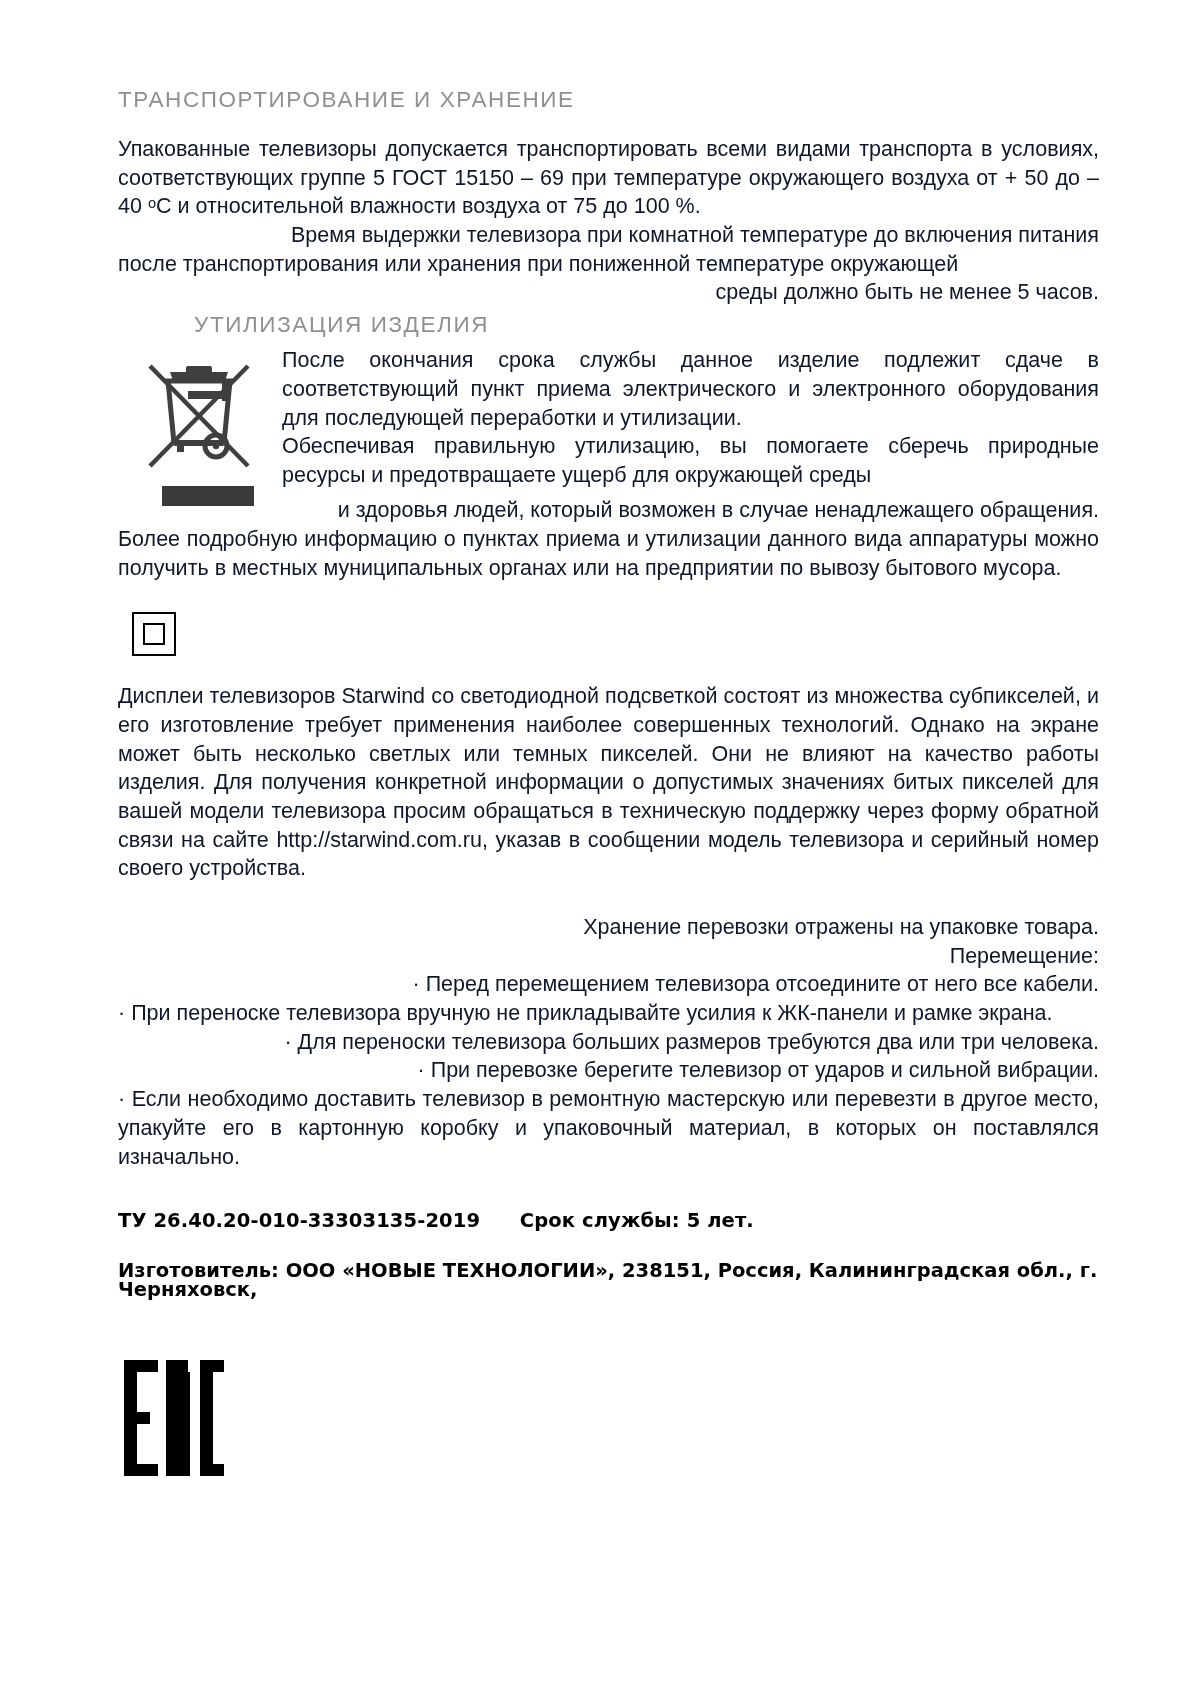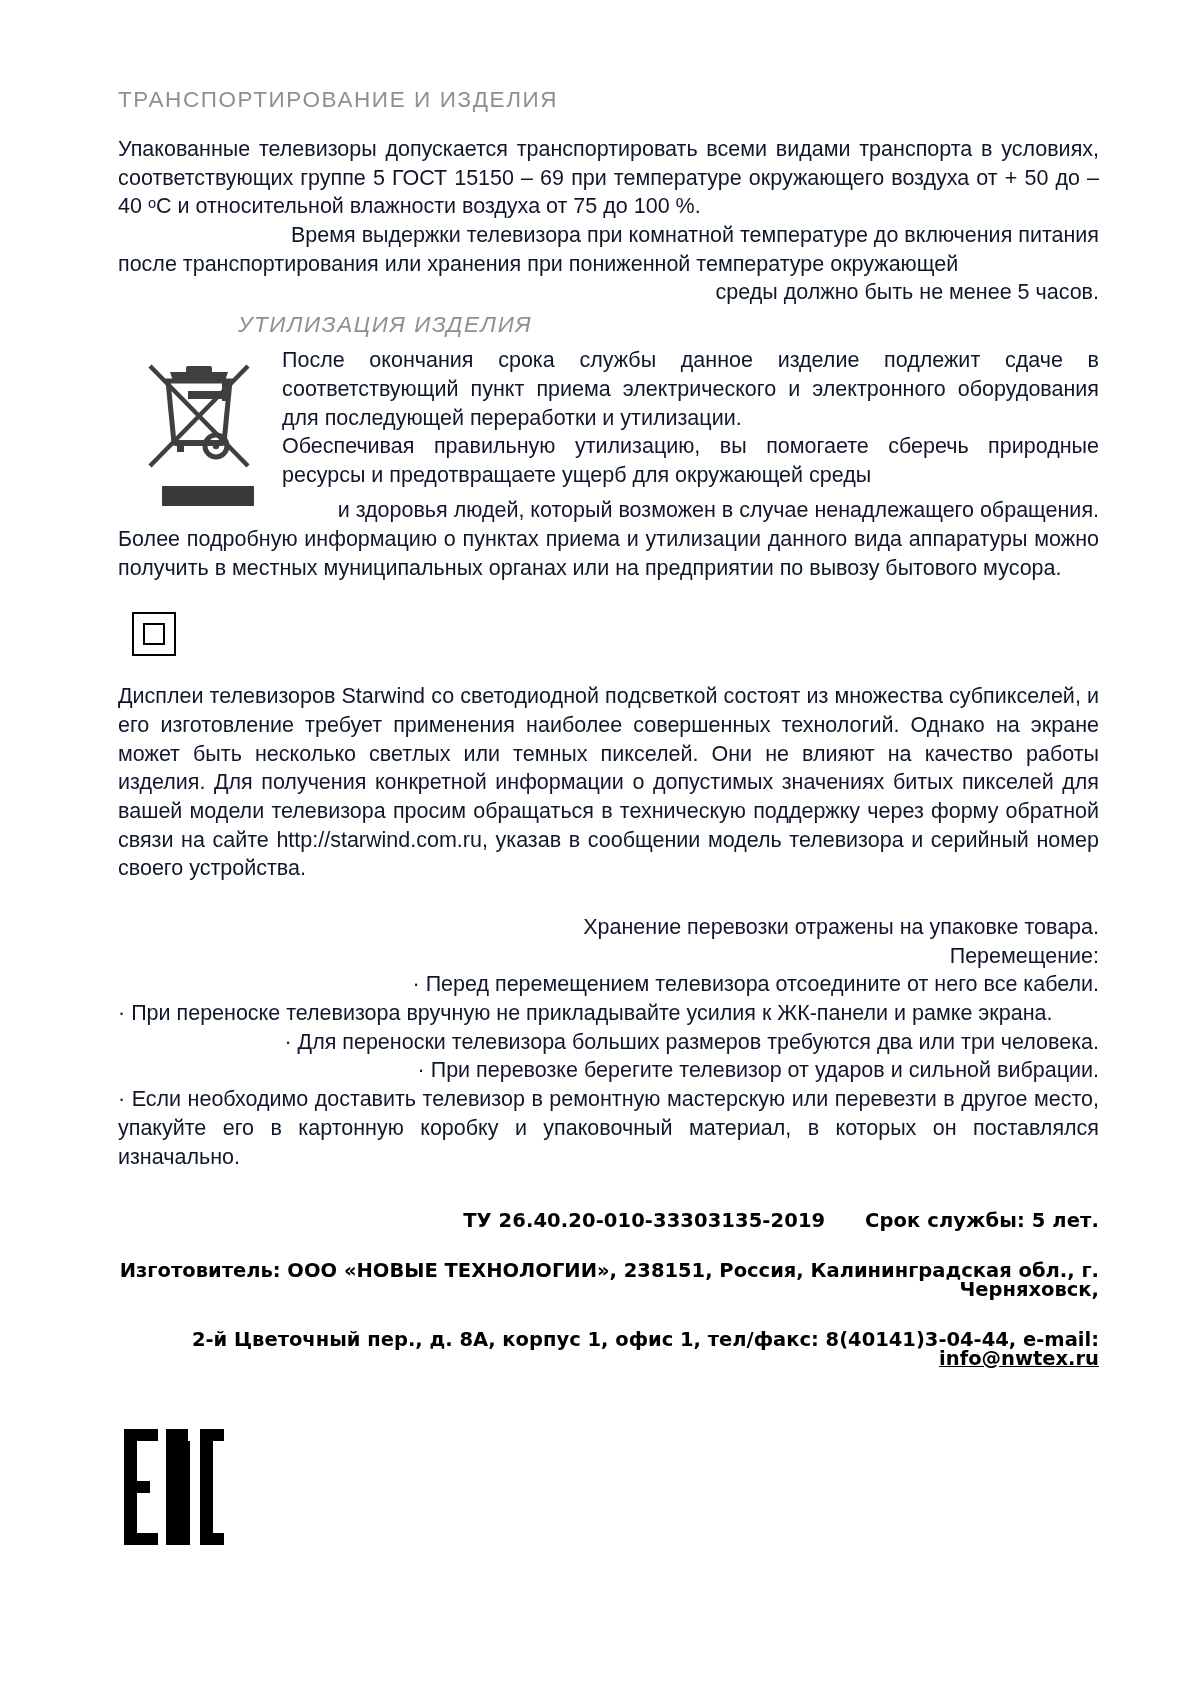--- a/index.html
+++ b/index.html
@@ -25,22 +25,21 @@
   }
   .section-head {
     font-size: 22.5px;
     letter-spacing: 1.6px;
     color: #8f8f8f;
     font-weight: 400;
     margin: 0 0 22px 0;
     line-height: 1.2;
   }
   .section-head.indented {
-    margin: 4px 0 8px 120px;
-    font-style: italic;
+    margin: 4px 0 8px 76px;
   }
   p.body {
     font-size: 21.5px;
     line-height: 1.335;
     margin: 0;
     text-align: justify;
     text-justify: inter-word;
     color: #0f172a;
   }
   p.body.left {
@@ -94,42 +93,41 @@
   .spacer-md { height: 30px; }
 
   
   .footer {
     margin-top: 40px;
     font-family: "DejaVu Sans", sans-serif;
     font-weight: bold;
     font-size: 19.5px;
     line-height: 1.0;
     color: #000;
-    text-align: right;
   }
   .footer-line { margin-bottom: 30px; }
   .footer-line.first { letter-spacing: 0.1px; }
   .tu-gap { display: inline-block; width: 26px; }
   .email-link {
     text-decoration: underline;
     color: #000;
   }
   
   .eac {
     margin-top: 56px;
     margin-left: 2px;
   }
   .eac svg { display: block; }
 </style>
 </head>
 <body>
 
 <div class="page">
 
-  <h2 class="section-head">ТРАНСПОРТИРОВАНИЕ И ИЗДЕЛИЯ</h2>
+  <h2 class="section-head">ТРАНСПОРТИРОВАНИЕ И ХРАНЕНИЕ</h2>
 
   <p class="body">Упакованные телевизоры допускается транспортировать всеми видами транспорта в условиях, соответствующих группе 5 ГОСТ 15150 – 69 при температуре окружающего воздуха от + 50 до – 40 ᵒС и относительной влажности воздуха от 75 до 100 %.</p>
 
 
   <p class="body left">Время выдержки телевизора при комнатной температуре до включения питания</p>
 
   <p class="body"> после транспортирования или хранения при пониженной температуре окружающей</p>
 
   <p class="body left">среды должно быть не менее 5 часов.</p>
 
@@ -194,23 +192,20 @@
 
   <p class="body">· Если необходимо доставить телевизор в ремонтную мастерскую или перевезти в другое место, упакуйте его в картонную коробку и упаковочный материал, в которых он поставлялся изначально.</p>
 
   <div class="footer">
     <div class="footer-line first">
       <span>ТУ 26.40.20-010-33303135-2019</span>
       <span class="tu-gap"></span>
       <span>Срок службы: 5 лет.</span>
     </div>
     <div class="footer-line">Изготовитель: ООО «НОВЫЕ ТЕХНОЛОГИИ», 238151, Россия, Калининградская обл., г. Черняховск,</div>
-    <div class="footer-line">
-      <span>2-й Цветочный пер., д. 8А, корпус 1, офис 1, тел/факс: 8(40141)3-04-44, e-mail: </span><a class="email-link" href="#">info@nwtex.ru</a>
-    </div>
 
     <div class="eac">
       <svg width="108" height="124" viewBox="0 0 108 124" aria-hidden="true">
 
         <path d="M4 4 h13 v116 h-13 z" fill="#000"></path>
         <path d="M4 4 h34 v12 h-34 z" fill="#000"></path>
         <path d="M4 56 h26 v12 h-26 z" fill="#000"></path>
         <path d="M4 108 h34 v12 h-34 z" fill="#000"></path>
 
         <path d="M46 4 h13 v116 h-13 z" fill="#000"></path>

